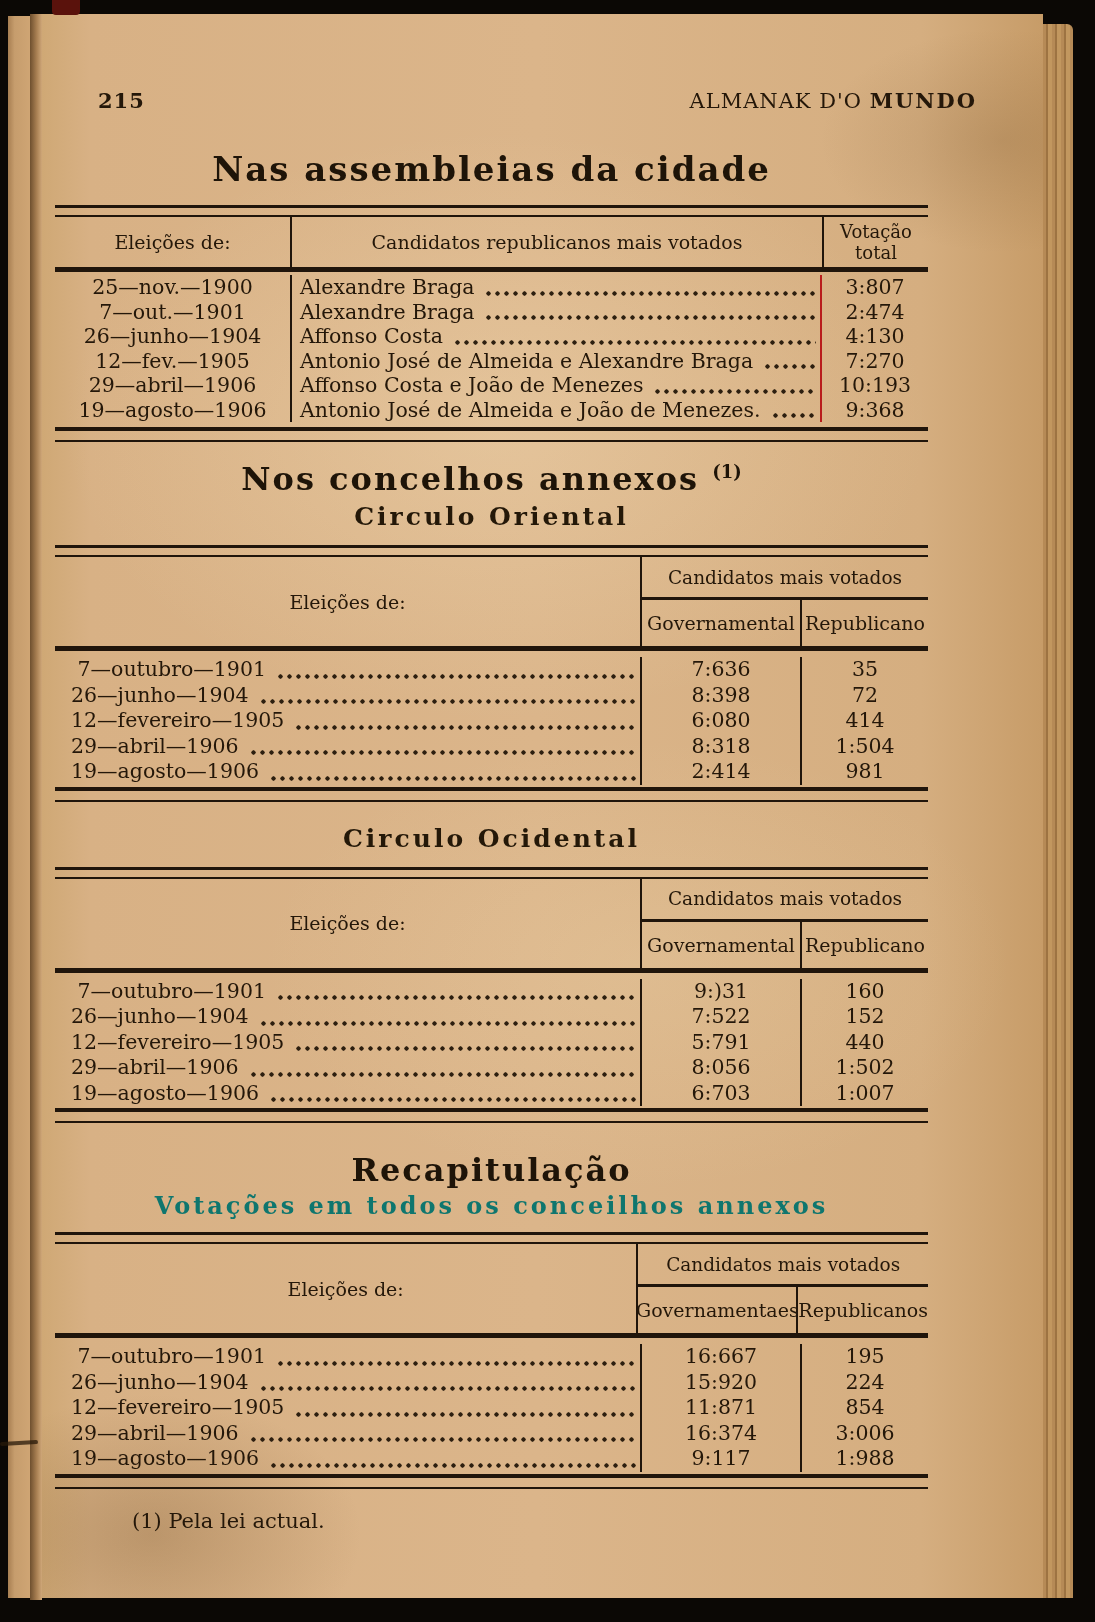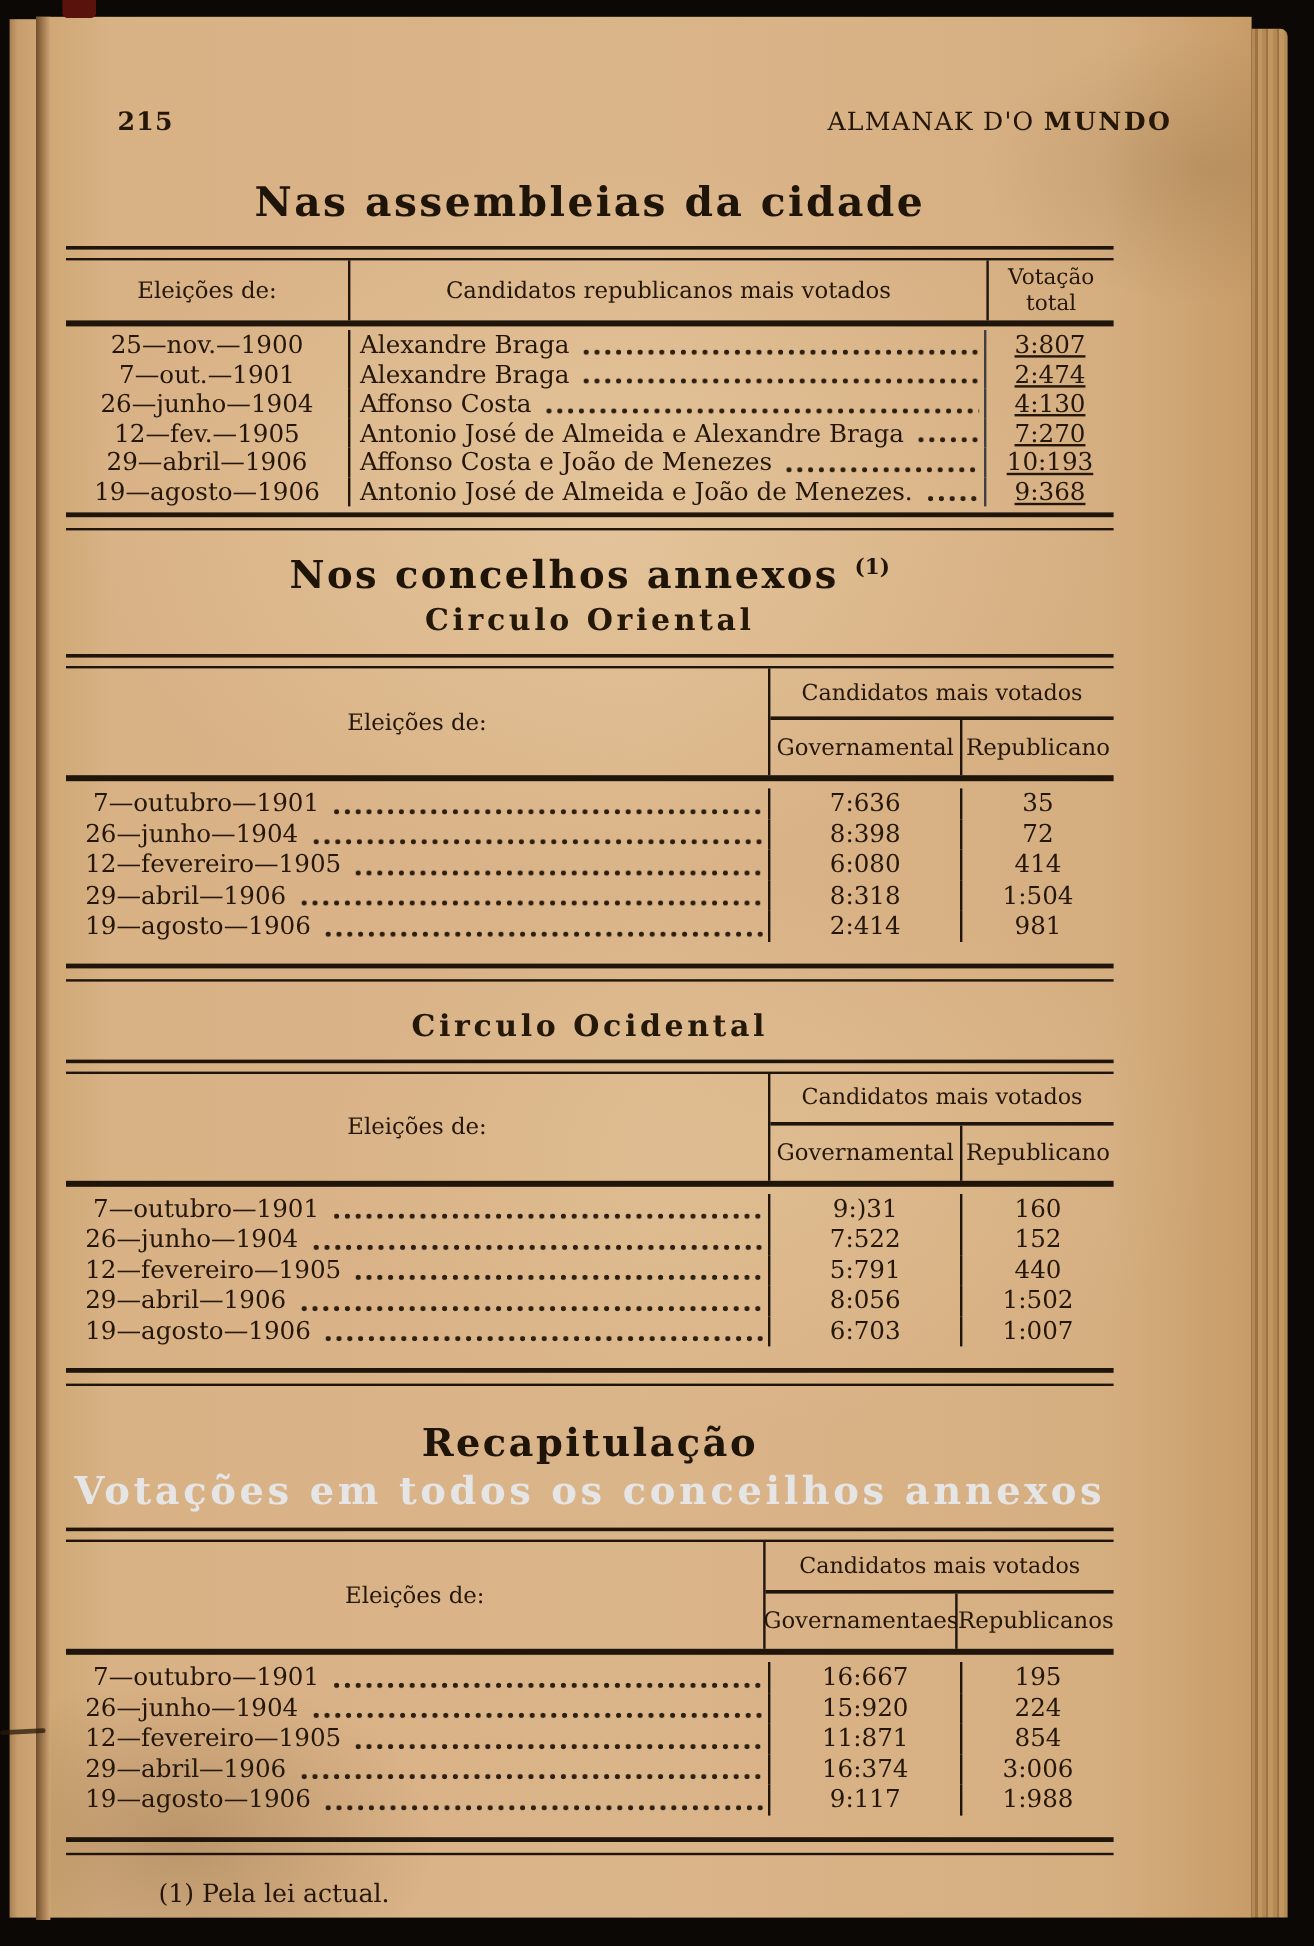--- a/index.html
+++ b/index.html
@@ -57,48 +57,48 @@
     width:873px;margin:18px 0 0 55px;text-align:center;
     font-size:32px;font-weight:bold;letter-spacing:2px;color:#1e1408;
   }
   .section-title sup{font-size:18px;font-weight:bold;letter-spacing:0;}
   .sub-title{
     width:873px;margin:4px 0 0 55px;text-align:center;
     font-size:25px;font-weight:bold;letter-spacing:3px;color:#241808;
   }
   .recap-sub{
     width:873px;margin:2px 0 0 55px;text-align:center;
-    font-size:32px;font-weight:bold;letter-spacing:3px;color:#e5e5e5;
+    font-size:24px;font-weight:bold;letter-spacing:3px;color:#0f766e;
   }
   .footnote{margin:20px 0 0 132px;font-size:21px;}
   
   .tbl{width:873px;margin-left:55px;}
   .rule-double{height:7px;border-top:3px solid #20150b;border-bottom:2px solid #20150b;}
   .rule-thick{height:5px;background:#20150b;}
   .rule-end{height:9px;border-top:4px solid #20150b;border-bottom:2px solid #20150b;}
   
   .t1-head{display:flex;align-items:center;height:50px;font-size:19px;}
   .t1-head .hc1{width:235px;text-align:center;}
   .t1-head .hc2{width:530px;text-align:center;border-left:2px solid #20150b;align-self:stretch;display:flex;align-items:center;justify-content:center;}
   .t1-head .hc3{flex:1;text-align:center;border-left:2px solid #20150b;align-self:stretch;display:flex;align-items:center;justify-content:center;font-size:18px;}
   .t1-row{display:flex;height:24.5px;font-size:20.5px;line-height:24.5px;}
   .t1-row .c1{width:235px;text-align:center;white-space:pre;}
   .t1-row .c2{width:530px;border-left:2px solid #20150b;display:flex;padding-left:8px;box-sizing:border-box;}
-  .t1-row .c3{flex:1;border-left:2px solid #404040;text-align:center;text-decoration:underline;}
+  .t1-row .c3{flex:1;border-left:2px solid #b91c1c;text-align:center;}
   .t1-body{padding:3px 0 5px 0;}
   
   .t2-head{display:flex;font-size:19px;}
   .t2-head .hc1{width:585px;display:flex;align-items:center;justify-content:center;}
   .t2-head .hgroup{flex:1;border-left:2px solid #20150b;}
   .hgroup .gtitle{height:40px;display:flex;align-items:center;justify-content:center;font-size:18.5px;}
   .hgroup .grule{height:3px;background:#20150b;}
   .hgroup .gcols{display:flex;height:46px;}
   .hgroup .gcols .gg{width:158px;display:flex;align-items:center;justify-content:center;}
   .hgroup .gcols .gr{flex:1;border-left:2px solid #20150b;display:flex;align-items:center;justify-content:center;}
-  .t2-body{padding:6px 0 18px 0;}
+  .t2-body{padding:6px 0 2px 0;}
   .t2-row{display:flex;height:25.5px;font-size:20.5px;line-height:25.5px;}
   .t2-row .c1{width:585px;display:flex;padding-left:16px;box-sizing:border-box;white-space:pre;}
   .t2-row .cg{width:158px;border-left:2px solid #20150b;text-align:center;}
   .t2-row .cr{flex:1;border-left:2px solid #20150b;text-align:center;}
   
   .leader{
     flex:1;align-self:flex-end;height:7px;margin:0 4px 3px 10px;min-width:0;
     background-image:radial-gradient(circle,rgba(36,23,9,.95) 1.9px,rgba(36,23,9,0) 2.4px);
     background-size:9px 7px;background-repeat:repeat-x;background-position:0 50%;
   }

